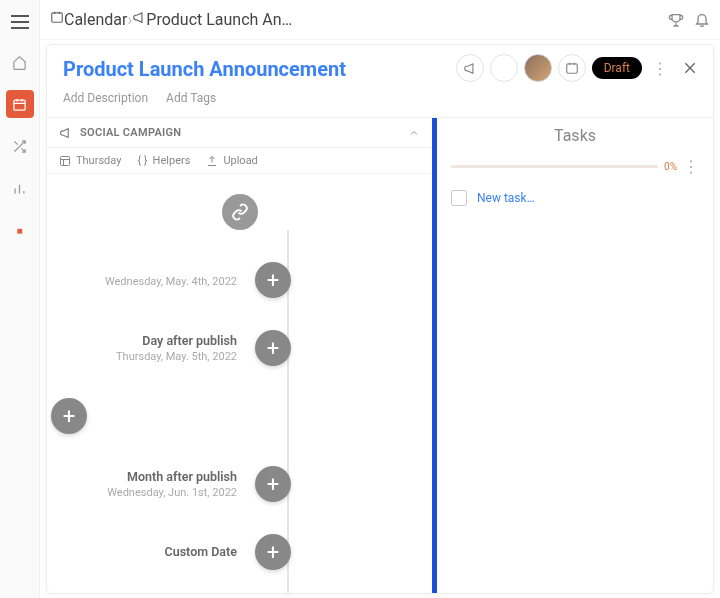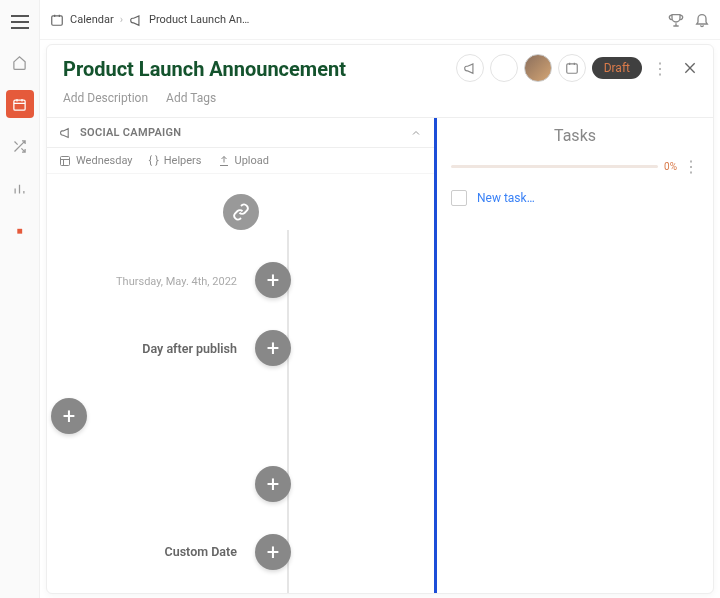--- a/index.html
+++ b/index.html
@@ -6,36 +6,36 @@
   html, body { width: 720px; height: 598px; font-family: -apple-system, BlinkMacSystemFont, "Segoe UI", Roboto, sans-serif; background: #fff; color: #333; overflow: hidden; }
   .app { display: flex; height: 100%; }
   .sidebar { width: 40px; background: #fafafa; display: flex; flex-direction: column; align-items: center; padding-top: 10px; gap: 14px; border-right: 1px solid #f0f0f0; }
   .menu-btn { width: 24px; height: 24px; display: flex; align-items: center; justify-content: center; cursor: pointer; }
   .side-icon { width: 28px; height: 28px; display: flex; align-items: center; justify-content: center; border-radius: 4px; cursor: pointer; color: #999; }
   .side-icon.active { background: #e55a3b; color: #fff; }
   .side-icon.dot { color: #e55a3b; font-size: 10px; }
 
   .main { flex: 1; display: flex; flex-direction: column; }
   .topbar { height: 40px; display: flex; align-items: center; padding: 0 10px; gap: 8px; border-bottom: 1px solid #f3f3f3; }
-  .crumb { display: flex; align-items: center; gap: 6px; color: #444; font-size: 11px; }
+  .crumb { display: flex; gap: 0; color: #444; font-size: 16px; }
   .crumb .sep { color: #bbb; }
   .topbar-right { margin-left: auto; display: flex; gap: 10px; color: #888; }
 
   .card { margin: 4px 6px; border: 1px solid #eee; border-radius: 6px; background: #fff; height: calc(100% - 48px); display: flex; flex-direction: column; box-shadow: 0 2px 6px rgba(0,0,0,0.04); }
   .card-header { padding: 12px 16px 4px; }
-  .card-title { font-size: 20px; font-weight: 700; color: #14532d; }
+  .card-title { font-size: 20px; font-weight: 700; color: #3b82f6; }
   .card-meta { display: flex; gap: 18px; padding: 6px 16px 12px; font-size: 12px; color: #999; }
   .card-topright { position: absolute; right: 18px; top: 54px; display: flex; align-items: center; gap: 6px; }
   .pill-icon { width: 28px; height: 28px; border-radius: 50%; border: 1px solid #e3e3e3; display: flex; align-items: center; justify-content: center; color: #888; background: #fff; cursor: pointer; }
   .avatar { width: 28px; height: 28px; border-radius: 50%; background: linear-gradient(135deg,#8b6f5c,#d4a574); border: 1px solid #ccc; }
-  .draft-badge { background: #404040; color: #d97a4a; border-radius: 14px; padding: 4px 12px; font-size: 12px; }
+  .draft-badge { background: #000000; color: #d97a4a; border-radius: 14px; padding: 4px 12px; font-size: 12px; }
   .icon-btn { width: 24px; height: 24px; display: flex; align-items: center; justify-content: center; color: #888; cursor: pointer; }
 
   .card-body { flex: 1; display: flex; border-top: 1px solid #eee; overflow: hidden; }
-  .left-pane { width: 390px; border-right: 3px solid #1d4ed8; display: flex; flex-direction: column; }
+  .left-pane { width: 390px; border-right: 5px solid #1d4ed8; display: flex; flex-direction: column; }
   .section-hdr { display: flex; align-items: center; gap: 8px; padding: 8px 12px; border-bottom: 1px solid #eee; color: #777; font-size: 11px; font-weight: 600; letter-spacing: 0.3px; }
   .section-hdr .chevron { margin-left: auto; color: #999; }
   .toolbar2 { display: flex; gap: 16px; padding: 6px 12px; font-size: 11px; color: #888; border-bottom: 1px solid #f5f5f5; }
   .toolbar2 > div { display: flex; align-items: center; gap: 5px; cursor: pointer; }
 
   .timeline { flex: 1; position: relative; overflow-y: auto; padding-top: 20px; }
   .link-circle { width: 36px; height: 36px; border-radius: 50%; background: #999; display: flex; align-items: center; justify-content: center; color: #fff; margin: 0 auto; position: relative; z-index: 2; }
   .vline { position: absolute; left: 240px; top: 56px; width: 2px; height: 490px; background: #e5e5e5; z-index: 1; }
   .slot { display: flex; align-items: center; margin-top: 32px; }
   .slot-text { width: 204px; text-align: right; padding-right: 14px; }
@@ -167,21 +167,21 @@
               </span>
           </div>
           <div class="toolbar2">
             <div>
                 <span>
                   <svg width="12" height="12" viewBox="0 0 24 24" fill="none" stroke="currentColor" stroke-width="2">
                     <rect x="3" y="3" width="18" height="18" rx="2"></rect>
                     <path d="M3 9h18M9 9v12"></path>
                   </svg>
                 </span>
-                <span>Wednesday</span>
+                <span>Thursday</span>
               </div>
             <div>
                 <span>{ }</span>
                 <span>Helpers</span>
               </div>
             <div>
                 <span>
                   <svg width="12" height="12" viewBox="0 0 24 24" fill="none" stroke="currentColor" stroke-width="2">
                     <path d="M12 3v12M7 8l5-5 5 5M4 21h16"></path>
                   </svg>
@@ -193,35 +193,38 @@
           <div class="timeline">
             <div class="vline"></div>
             <div class="link-circle">
               <svg width="18" height="18" viewBox="0 0 24 24" fill="none" stroke="#fff" stroke-width="2.5">
                   <path d="M10 13a5 5 0 007 0l3-3a5 5 0 00-7-7l-1 1M14 11a5 5 0 00-7 0l-3 3a5 5 0 007 7l1-1"></path>
                 </svg>
             </div>
 
             <div class="slot">
               <div class="slot-text">
-                <div class="slot-date">Thursday, May. 4th, 2022</div>
+                <div class="slot-date">Wednesday, May. 4th, 2022</div>
               </div>
               <div class="plus-btn">+</div>
             </div>
             <div class="slot">
               <div class="slot-text">
                 <div class="slot-title">Day after publish</div>
-              </div>
-              <div class="plus-btn">+</div>
-            </div>
-            <div class="slot">
-              <div class="plus-btn">+</div>
-            </div>
-            <div class="slot">
-              <div class="slot-text">
+                <div class="slot-date">Thursday, May. 5th, 2022</div>
+              </div>
+              <div class="plus-btn">+</div>
+            </div>
+            <div class="slot">
+              <div class="plus-btn">+</div>
+            </div>
+            <div class="slot">
+              <div class="slot-text">
+                <div class="slot-title">Month after publish</div>
+                <div class="slot-date">Wednesday, Jun. 1st, 2022</div>
               </div>
               <div class="plus-btn">+</div>
             </div>
             <div class="slot">
               <div class="slot-text">
                 <div class="slot-title">Custom Date</div>
                 <div class="slot-date"></div>
               </div>
               <div class="plus-btn">+</div>
             </div>

